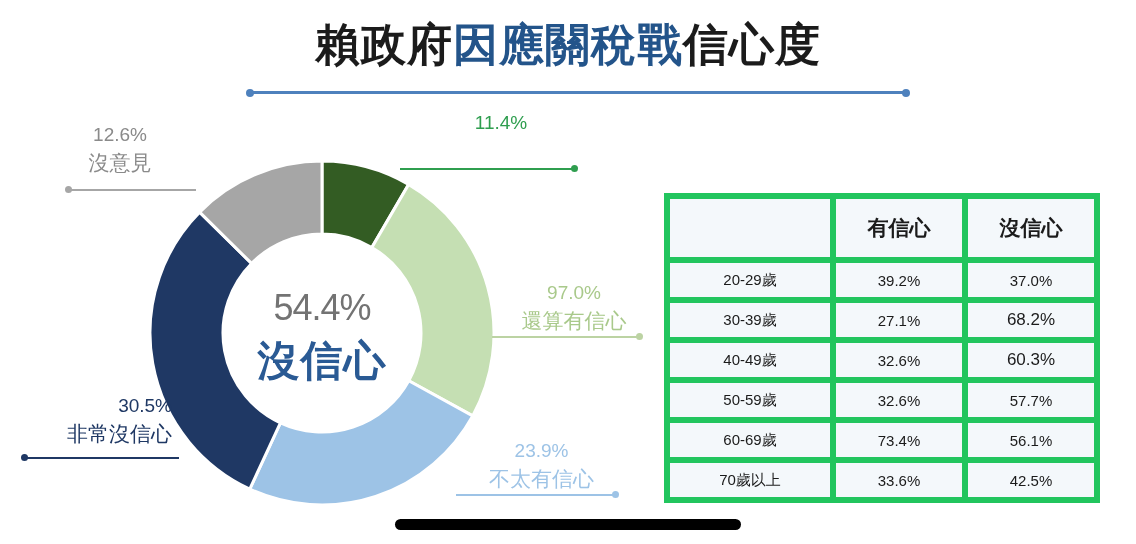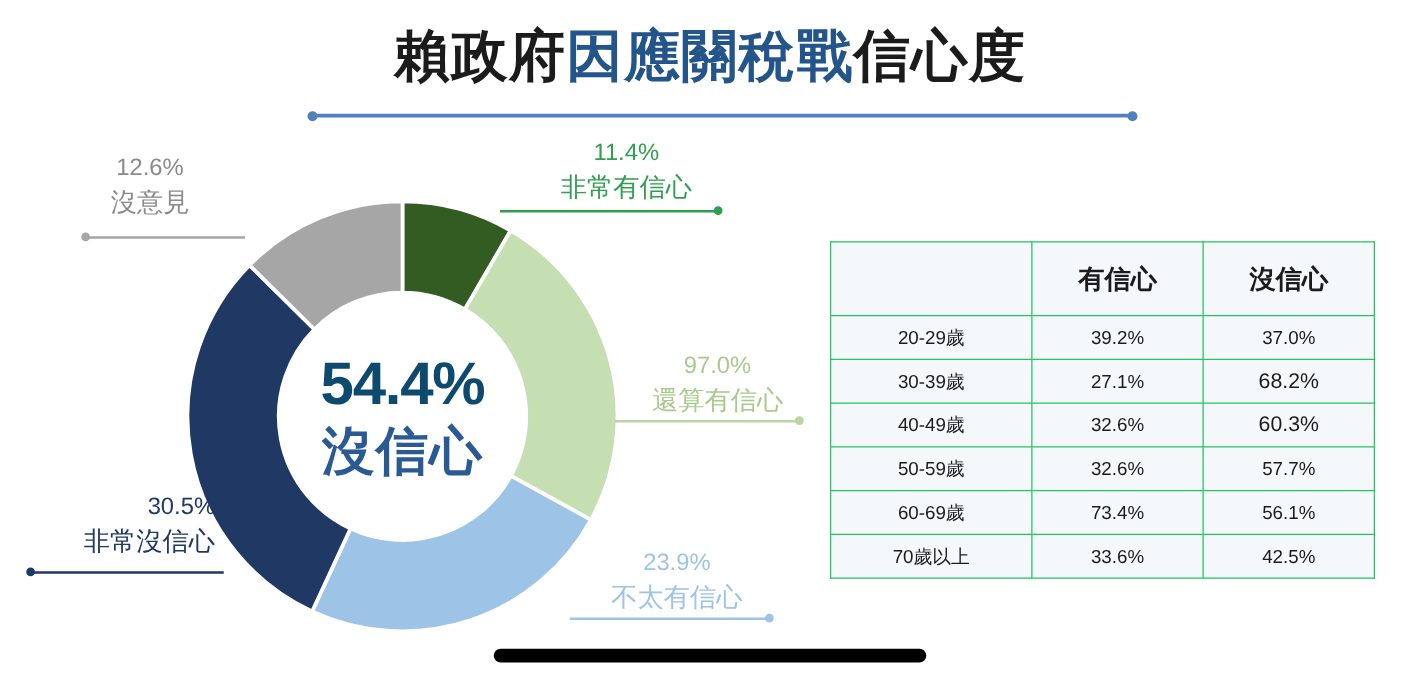--- a/index.html
+++ b/index.html
@@ -63,23 +63,23 @@
     position: absolute;
     left: 0; top: 0;
     width: 350px; height: 350px;
     display: flex;
     flex-direction: column;
     align-items: center;
     justify-content: center;
     pointer-events: none;
   }
   #center-pct {
-    font-size: 48px;
-    font-weight: 700;
-    color: #0c4a6e;
+    font-size: 36px;
+    font-weight: 400;
+    color: #737373;
     line-height: 56px;
     letter-spacing: -1px;
   }
   #center-label {
     font-size: 42px;
     font-weight: 700;
     color: #2a5a94;
     line-height: 50px;
     letter-spacing: 1px;
   }
@@ -133,21 +133,21 @@
   
   #age-table {
     position: absolute;
     left: 664px; top: 193px;
     width: 436px;
     border-collapse: collapse;
     background: #f4f8fb;
     font-size: 15px;
   }
   #age-table td, #age-table th {
-    border: 1px solid #22c55e;
+    border: 6px solid #22c55e;
     text-align: center;
     font-weight: 400;
     padding: 0;
     height: 28px;
     color: #1b1b1b;
   }
   #age-table thead th {
     height: 58px;
     font-size: 21px;
     font-weight: 700;
@@ -197,21 +197,20 @@
 <div class="callout" id="callout-noopinion">
   <span class="c-pct">12.6%</span>
   <span class="c-name">沒意見</span>
 </div>
 <div class="leader" id="leader-noopinion">
     <span class="dot"></span>
   </div>
 
 <div class="callout" id="callout-verycfd">
   <span class="c-pct">11.4%</span>
-  <span class="c-name">非常有信心</span>
 </div>
 <div class="leader" id="leader-verycfd">
     <span class="dot"></span>
   </div>
 
 <div class="callout" id="callout-somecfd">
   <span class="c-pct">97.0%</span>
   <span class="c-name">還算有信心</span>
 </div>
 <div class="leader" id="leader-somecfd">

